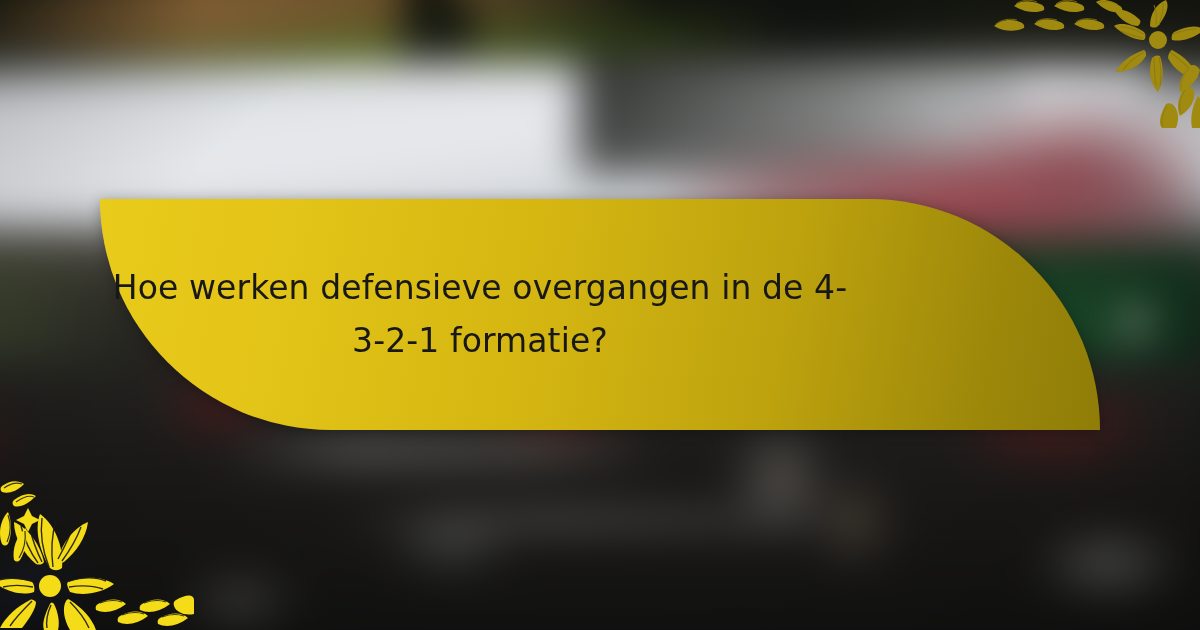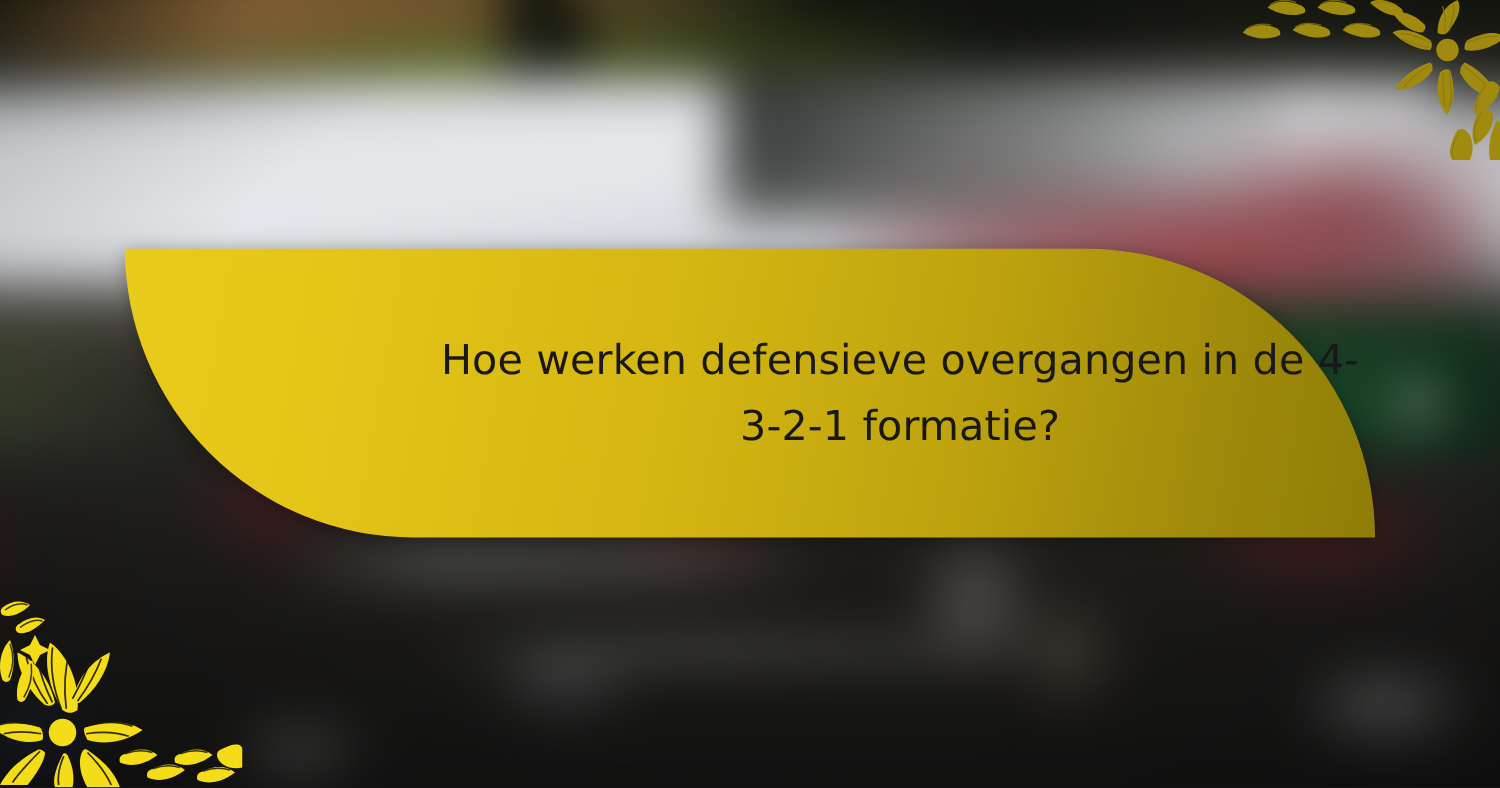--- a/index.html
+++ b/index.html
@@ -174,21 +174,21 @@
   
   .banner {
     position:absolute;
     left:100px; top:199px;
     width:1000px; height:231px;
     background:linear-gradient(100deg, #e9cb1b 0%, #e4c518 16%, #d6b712 42%, #bda20e 68%, #9d880a 88%, #8f7d08 100%);
     border-radius:0 232px 0 232px;
     box-shadow:0 2px 14px rgba(0,0,0,.28);
     display:flex;
     align-items:center;
-    justify-content:flex-end;
+    justify-content:flex-start;
   }
   .banner-text {
     width:760px;
     text-align:center;
     font-size:33px;
     line-height:53px;
     font-weight:400;
     color:#181818;
     letter-spacing:.1px;
     padding-bottom:2px;

